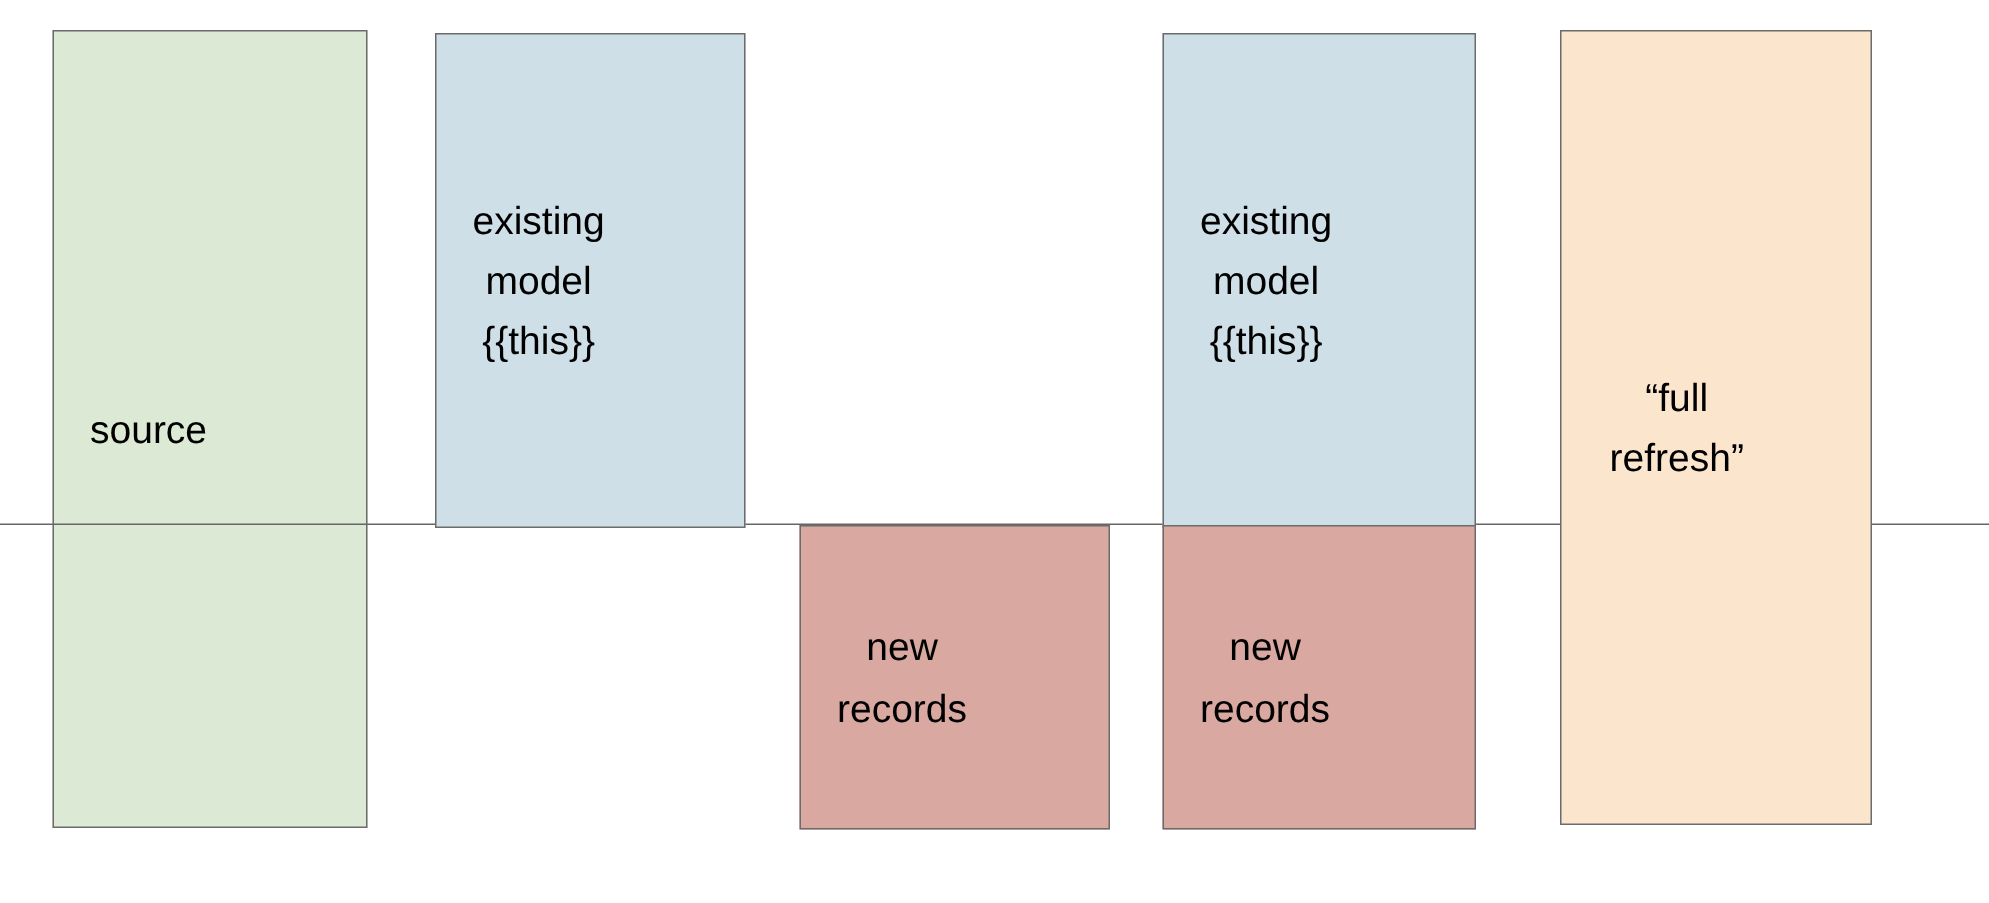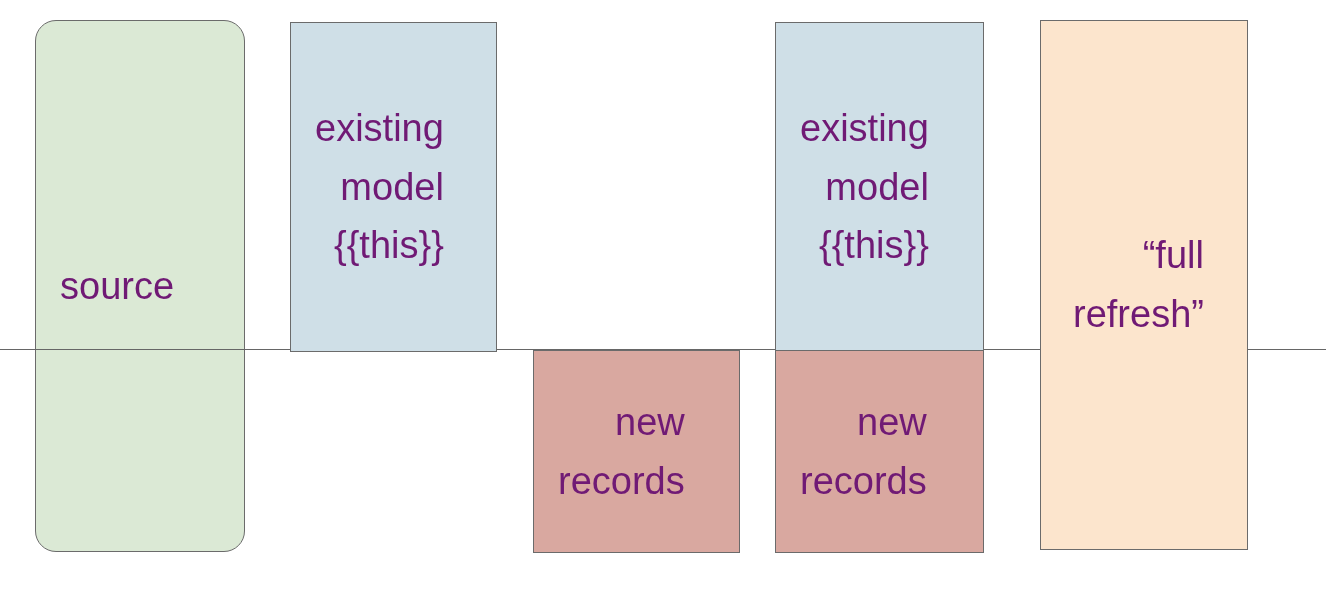--- a/index.html
+++ b/index.html
@@ -20,36 +20,36 @@
     box-sizing: border-box;
     border: 1px solid #6b6b6b;
     display: flex;
     flex-direction: column;
     justify-content: center;
     align-items: flex-start;
     padding-left: 24px;
     padding-right: 10px;
   }
   .box .label {
-    font-size: 38px;
+    font-size: 26px;
     line-height: 1.55;
-    color: #701a75;
+    color: #000000;
     white-space: pre-line;
-    text-align: right;
+    text-align: center;
   }
   .timeline {
     position: absolute;
     left: 0;
     top: 349px;
     width: 1326px;
     height: 1px;
     z-index: 2;
   }
   
-  .z-under-line { z-index: 1; border-radius: 21px; }
+  .z-under-line { z-index: 1; }
   .z-over-line  { z-index: 3; }
 
   .box-source        { left: 35px;   top: 20px;  width: 210px; height: 532px; }
   .box-existing-1    { left: 290px;  top: 22px;  width: 207px; height: 330px; }
   .box-new-1         { left: 533px;  top: 350px; width: 207px; height: 203px; }
   .box-existing-2    { left: 775px;  top: 22px;  width: 209px; height: 330px; }
   .box-new-2         { left: 775px;  top: 350px; width: 209px; height: 203px; }
   .box-full-refresh  { left: 1040px; top: 20px;  width: 208px; height: 530px; }
 </style>
 </head>

